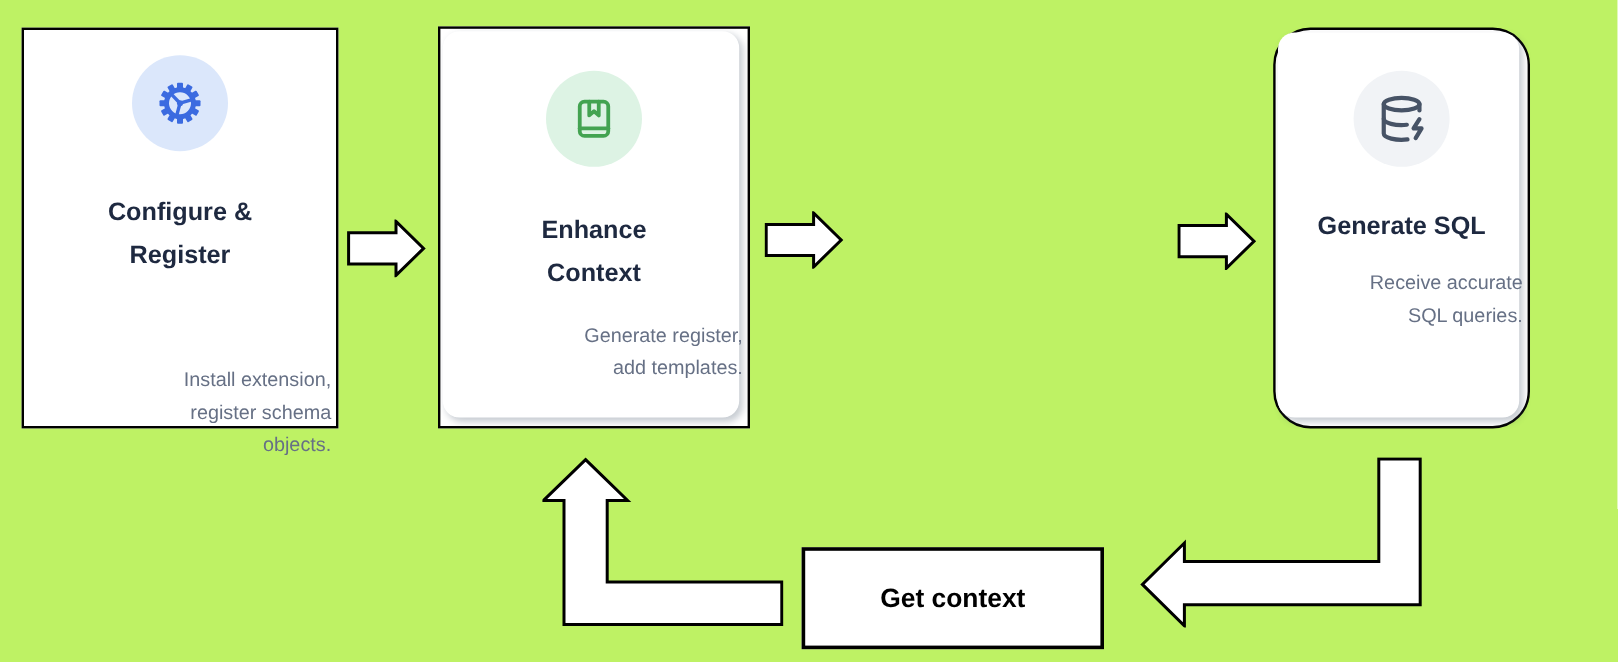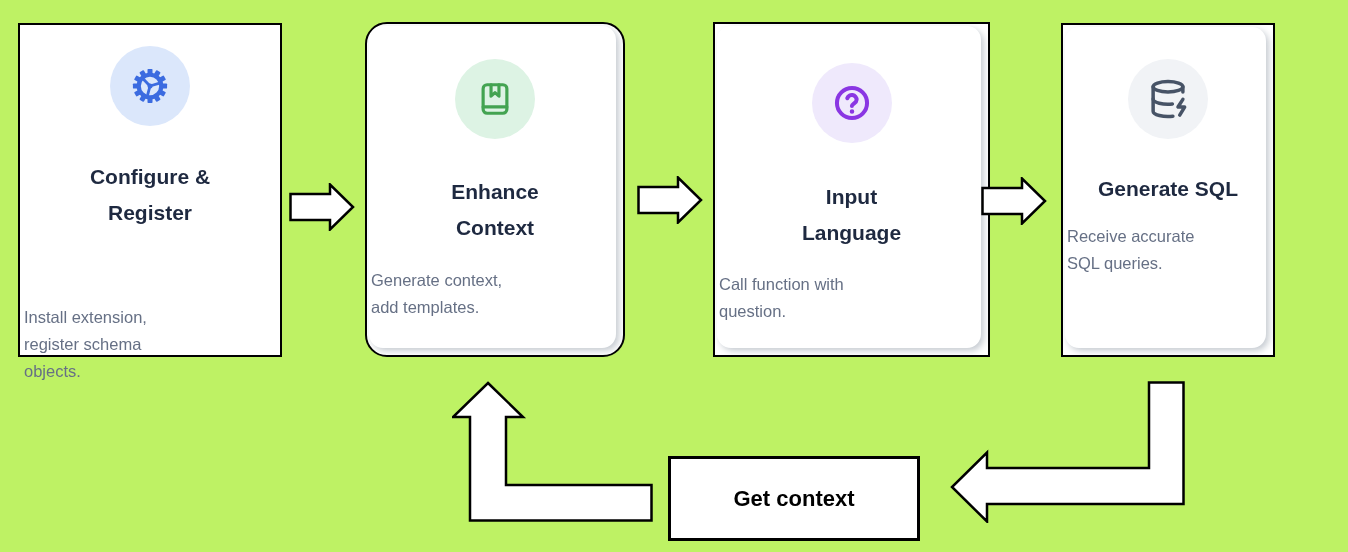--- a/index.html
+++ b/index.html
@@ -2,23 +2,23 @@
 <html><head>
 <meta charset="utf-8">
 <style>
   html,body{margin:0;padding:0;background:#ffffff;}
   #canvas{
     position:relative;width:1348px;height:552px;background:#bef264;
     font-family:"Liberation Sans", sans-serif;overflow:hidden;
   }
   .card{position:absolute;border:2px solid #000;background:#fff;box-sizing:border-box;}
   #card1{left:18px;top:23px;width:264px;height:334px;}
-  #card2{left:365px;top:22px;width:260px;height:335px;border-radius:22px;}
+  #card2{left:365px;top:22px;width:260px;height:335px;}
   #card3{left:713px;top:22px;width:277px;height:335px;}
-  #card4{left:1061px;top:23px;width:214px;height:334px;}
+  #card4{left:1061px;top:23px;width:214px;height:334px;border-radius:31px;}
 
   .inner{
     position:absolute;left:2px;top:2px;right:7px;bottom:7px;background:#fff;
     border-radius:14px;box-shadow:3px 3px 6px rgba(71,85,105,.30);
   }
 
   .circle{
     position:absolute;left:50%;transform:translateX(-50%);
     width:80px;height:80px;border-radius:50%;
     display:flex;align-items:center;justify-content:center;
@@ -32,21 +32,21 @@
     position:absolute;left:0;right:0;text-align:center;
     font-weight:700;font-size:21px;line-height:36px;color:#1e2940;
     white-space:pre-line;
   }
   #card1 .title{top:134px;}
   #card2 .title{top:150px;}
   #card3 .title{top:155px;}
   #card4 .title{top:146px;}
 
   .desc{
-    position:absolute;left:4px;right:4px;text-align:left;
+    position:absolute;left:4px;right:4px;text-align:right;
     font-size:16.5px;line-height:27px;color:#667085;white-space:pre-line;
   }
   #card1 .desc{top:232px;margin-top:47px;}
   #card2 .desc{top:243px;}
   #card3 .desc{top:247px;}
   #card4 .desc{top:198px;}
 
   .flow-arrow{position:absolute;}
   #arrow1{left:289px;top:183px;}
   #arrow2{left:637px;top:176px;}
@@ -103,38 +103,24 @@
     <div class="inner"></div>
     <div class="circle">
       <svg width="38" height="38" viewBox="0 0 24 24" fill="none" stroke="#43a351" stroke-width="2" stroke-linecap="round" stroke-linejoin="round">
         <rect x="4.5" y="3" width="15" height="18" rx="2.5"></rect>
         <path d="M9.5 3v7.2l2.5-2.2 2.5 2.2V3"></path>
         <path d="M4.5 17h15"></path>
       </svg>
     </div>
     <div class="title">Enhance
 Context</div>
-    <div class="desc">Generate context,
+    <div class="desc">Generate register,
 add templates.</div>
   </div>
 
-  <div class="card" id="card3">
-    <div class="inner"></div>
-    <div class="circle">
-      <svg width="42" height="42" viewBox="0 0 24 24" fill="none" stroke="#8a36e3" stroke-width="2.3" stroke-linecap="round" stroke-linejoin="round">
-        <circle cx="12" cy="12" r="8.6"></circle>
-        <path d="M9.3 9.3a2.75 2.75 0 0 1 5.35.9c0 1.8-2.7 2.4-2.7 3.5"></path>
-        <circle cx="12" cy="16.9" r="0.6" fill="#8a36e3" stroke-width="1.4"></circle>
-      </svg>
-    </div>
-    <div class="title">Input
-Language</div>
-    <div class="desc">Call function with
-question.</div>
-  </div>
 
   <div class="card" id="card4">
     <div class="inner"></div>
     <div class="circle">
       <svg width="42" height="42" viewBox="0 0 24 24" fill="none" stroke="#475366" stroke-width="2" stroke-linecap="round" stroke-linejoin="round">
         <ellipse cx="12" cy="5" rx="8.5" ry="3"></ellipse>
         <path d="M3.5 5v14a8.5 3 0 0 0 11.3 2.83"></path>
         <path d="M3.5 12a8.5 3 0 0 0 11 2.85"></path>
         <path d="M20.5 5v3"></path>
         <path d="M20.5 12.2l-2.8 4.4h3.8l-2.8 4.6"></path>

